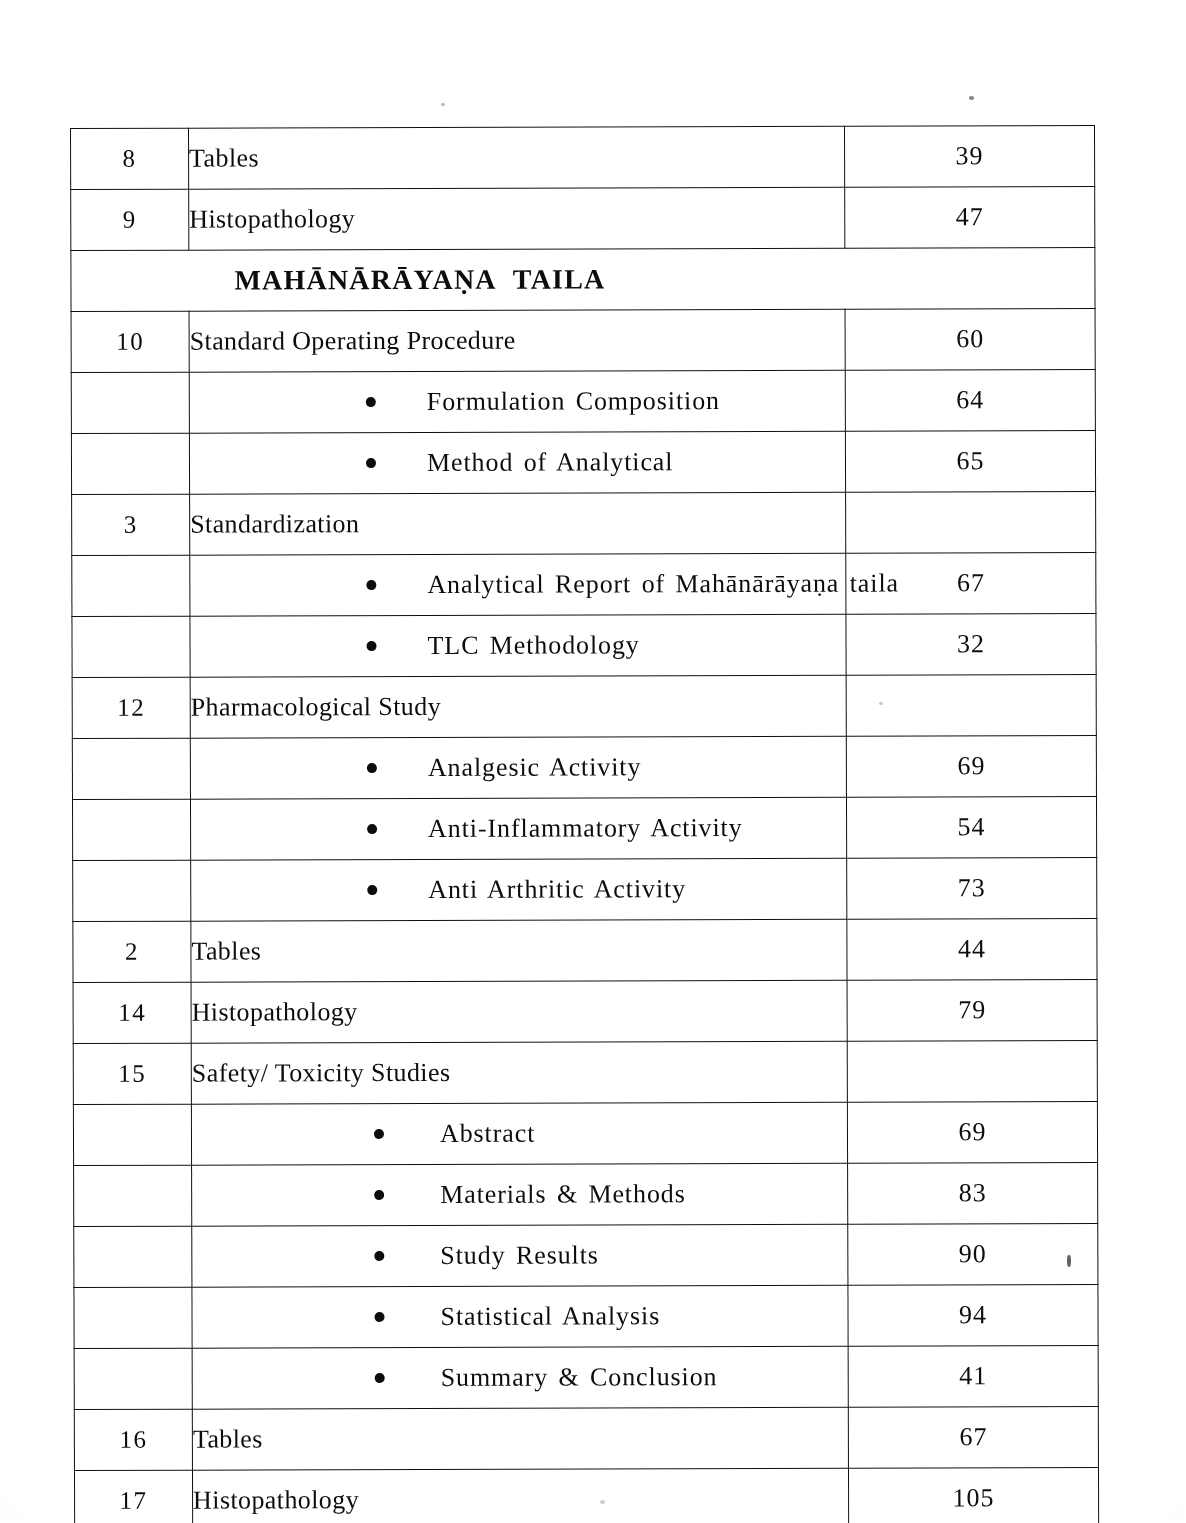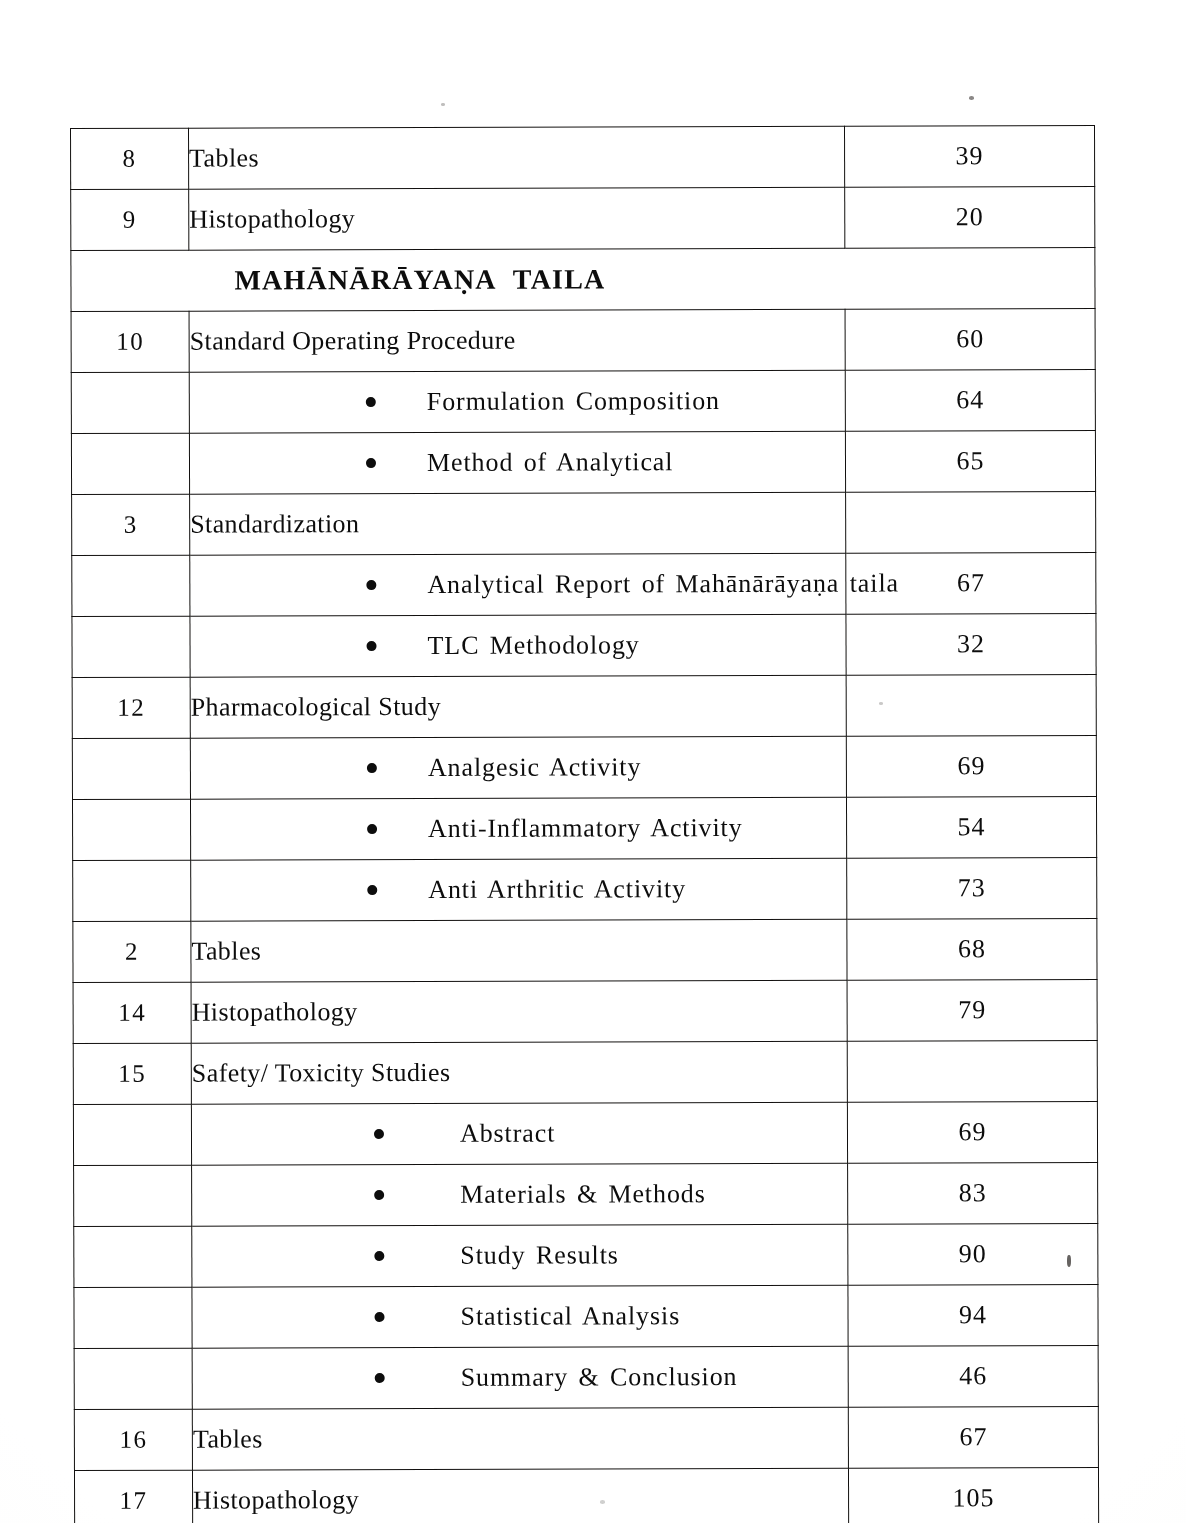--- a/index.html
+++ b/index.html
@@ -92,21 +92,21 @@
     flex: 0 0 auto;
   }
   .bullet-text {
     margin-left: 51px;
     font-size: 26px;
     letter-spacing: 0.9px;
     word-spacing: 3px;
   }
   
   .bullet-row.indent-b .bullet-dot { margin-left: 182px; }
-  .bullet-row.indent-b .bullet-text { margin-left: 76px; }
+  .bullet-row.indent-b .bullet-text { margin-left: 56px; }
 
   
   .banner-cell {
     text-align: left;
     height: 66px;
   }
   .banner-text {
     font-weight: bold;
     font-size: 28px;
     letter-spacing: 1.2px;
@@ -142,21 +142,21 @@
     </colgroup>
     <tbody id="toc-body">
         <tr>
           <td class="num-cell">8</td>
           <td class="title-cell"><span>Tables</span></td>
           <td class="page-cell">39</td>
         </tr>
         <tr>
           <td class="num-cell">9</td>
           <td class="title-cell"><span>Histopathology</span></td>
-          <td class="page-cell">20</td>
+          <td class="page-cell">47</td>
         </tr>
         <tr>
           <td class="banner-cell" colspan="3">
             <span class="banner-text">MAHĀNĀRĀYAṆA  TAILA</span>
           </td>
         </tr>
         <tr>
           <td class="num-cell">10</td>
           <td class="title-cell"><span>Standard Operating Procedure</span></td>
           <td class="page-cell">60</td>
@@ -237,21 +237,21 @@
             <div class="bullet-line">
               <span class="bullet-dot"></span>
               <span class="bullet-text">Anti Arthritic Activity</span>
             </div>
           </td>
           <td class="page-cell">73</td>
         </tr>
         <tr>
           <td class="num-cell">2</td>
           <td class="title-cell"><span>Tables</span></td>
-          <td class="page-cell">68</td>
+          <td class="page-cell">44</td>
         </tr>
         <tr>
           <td class="num-cell">14</td>
           <td class="title-cell"><span>Histopathology</span></td>
           <td class="page-cell">79</td>
         </tr>
         <tr>
           <td class="num-cell">15</td>
           <td class="title-cell"><span>Safety/ Toxicity Studies</span></td>
           <td class="page-cell"></td>
@@ -297,21 +297,21 @@
           <td class="page-cell">94</td>
         </tr>
         <tr class="bullet-row indent-b">
           <td class="num-cell"></td>
           <td class="title-cell">
             <div class="bullet-line">
               <span class="bullet-dot"></span>
               <span class="bullet-text">Summary &amp; Conclusion</span>
             </div>
           </td>
-          <td class="page-cell">46</td>
+          <td class="page-cell">41</td>
         </tr>
         <tr>
           <td class="num-cell">16</td>
           <td class="title-cell"><span>Tables</span></td>
           <td class="page-cell">67</td>
         </tr>
         <tr>
           <td class="num-cell">17</td>
           <td class="title-cell"><span>Histopathology</span></td>
           <td class="page-cell">105</td>

